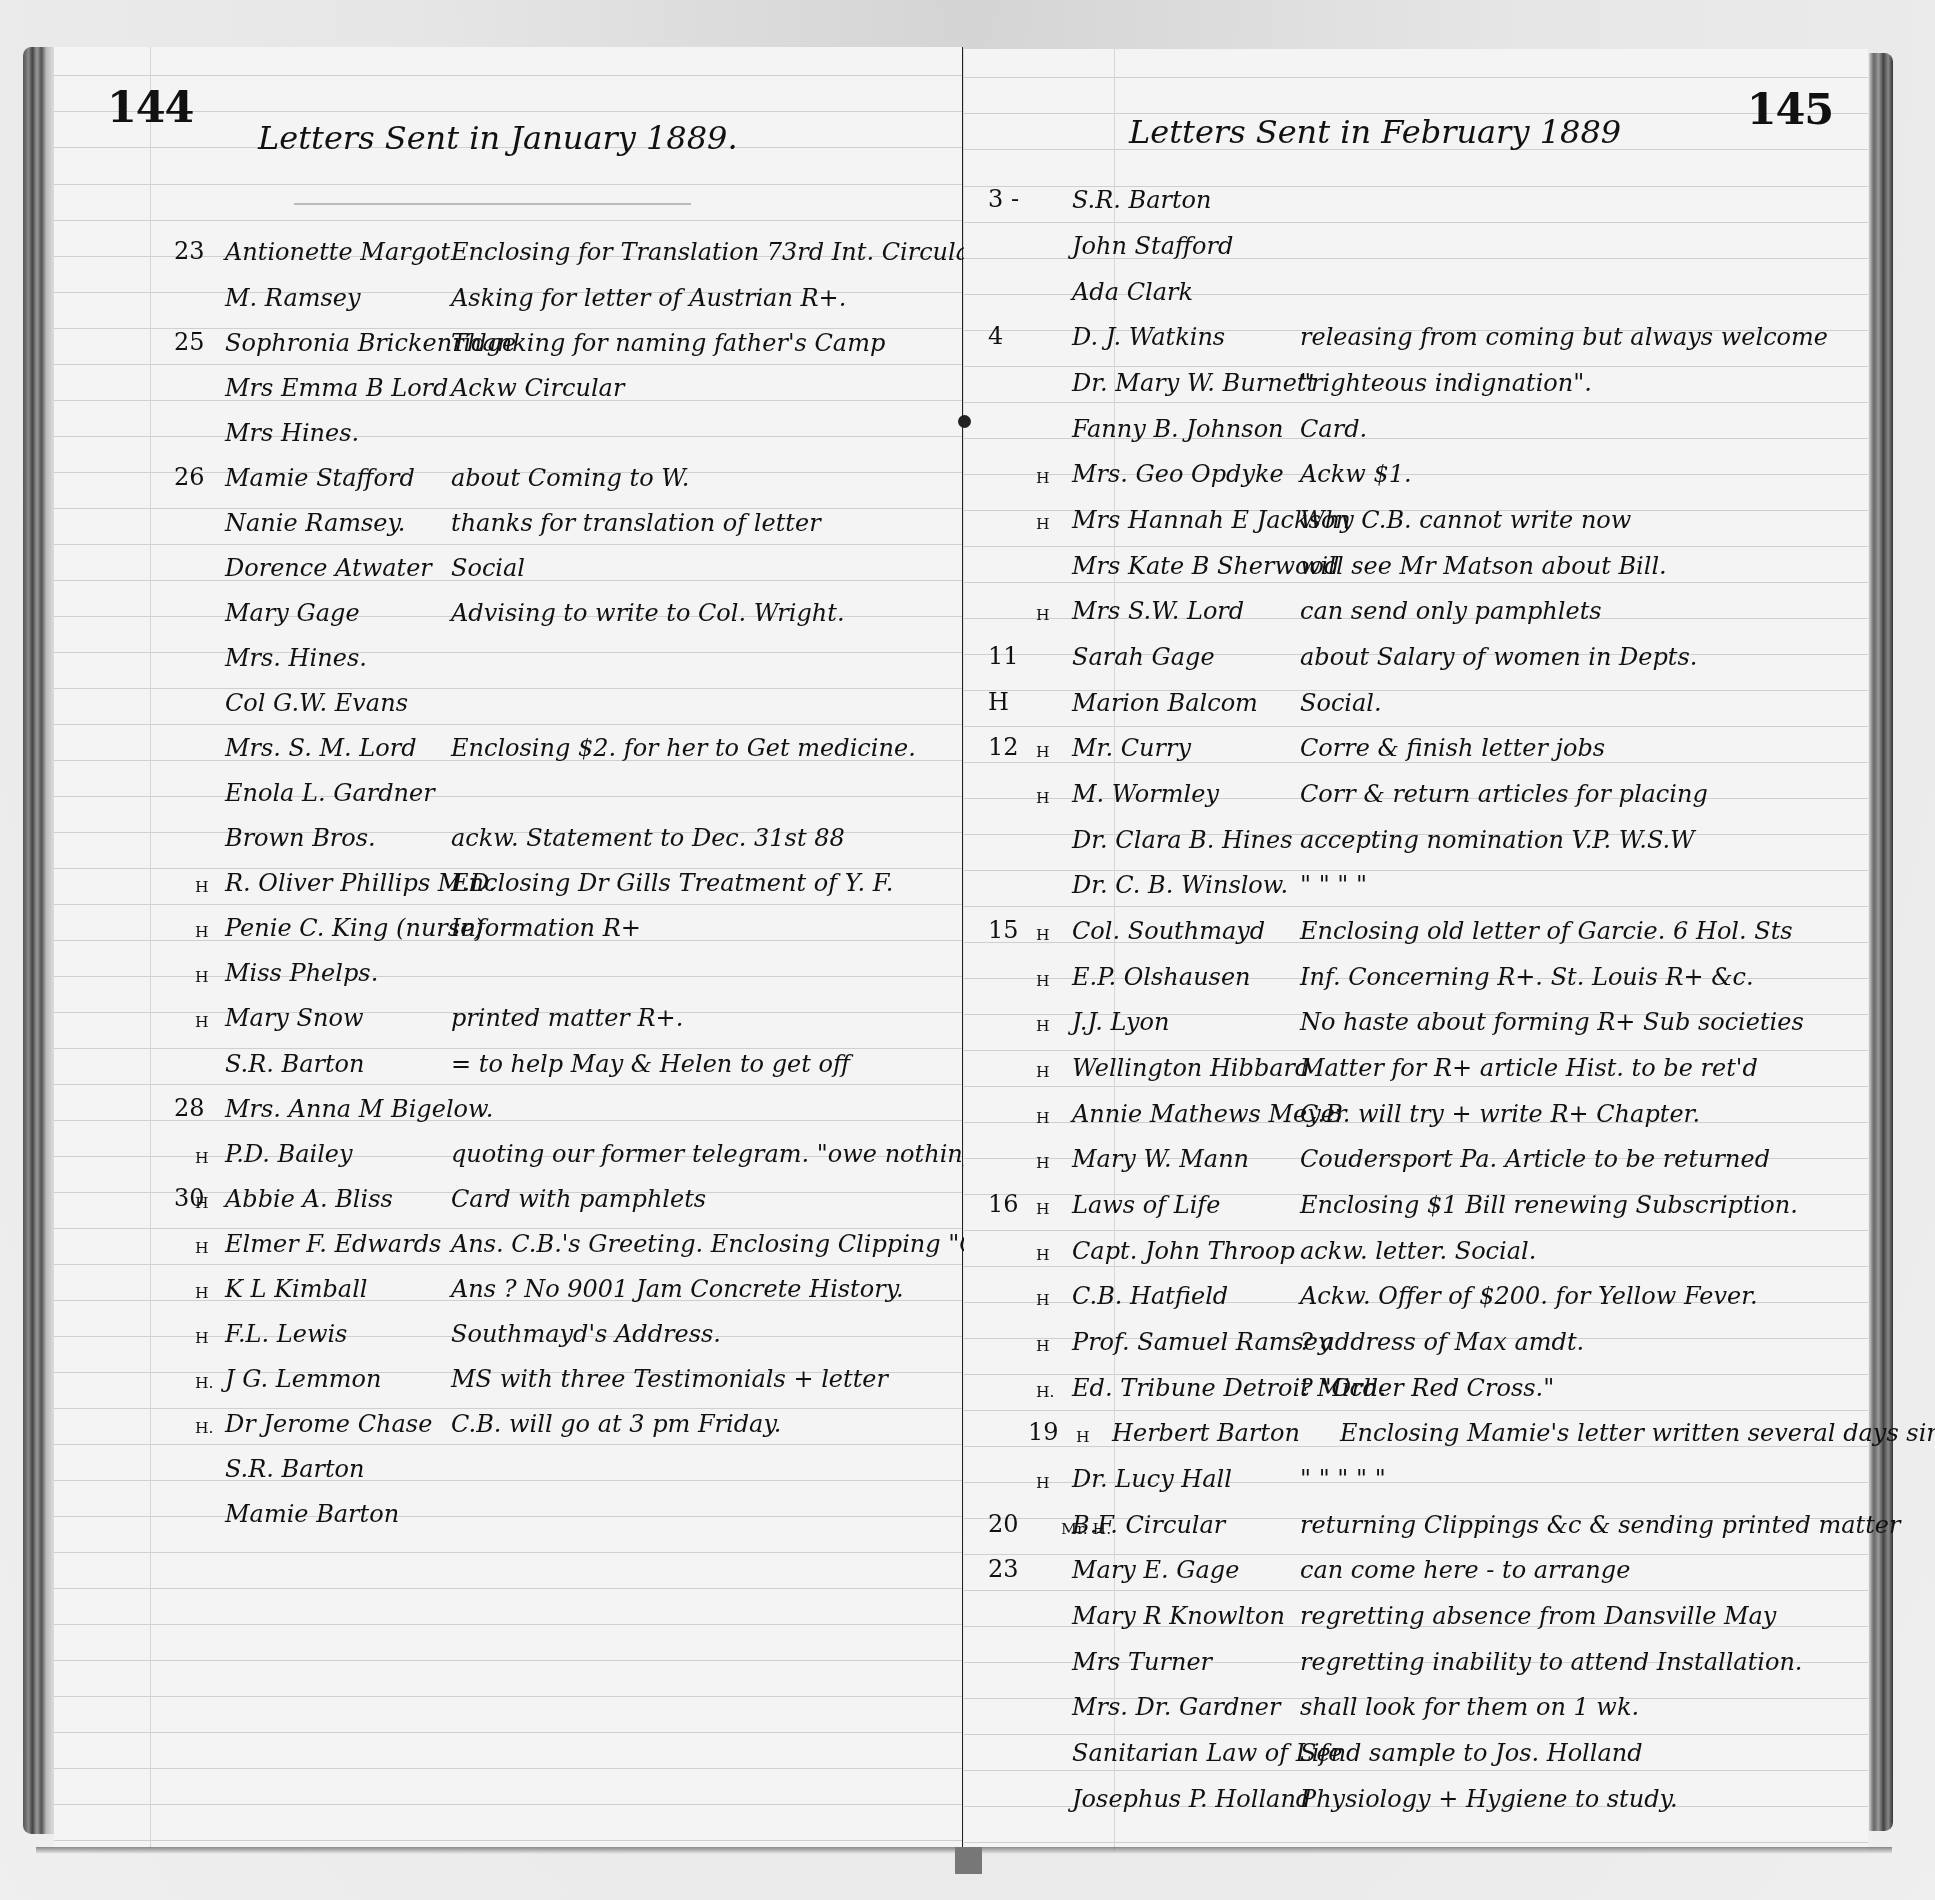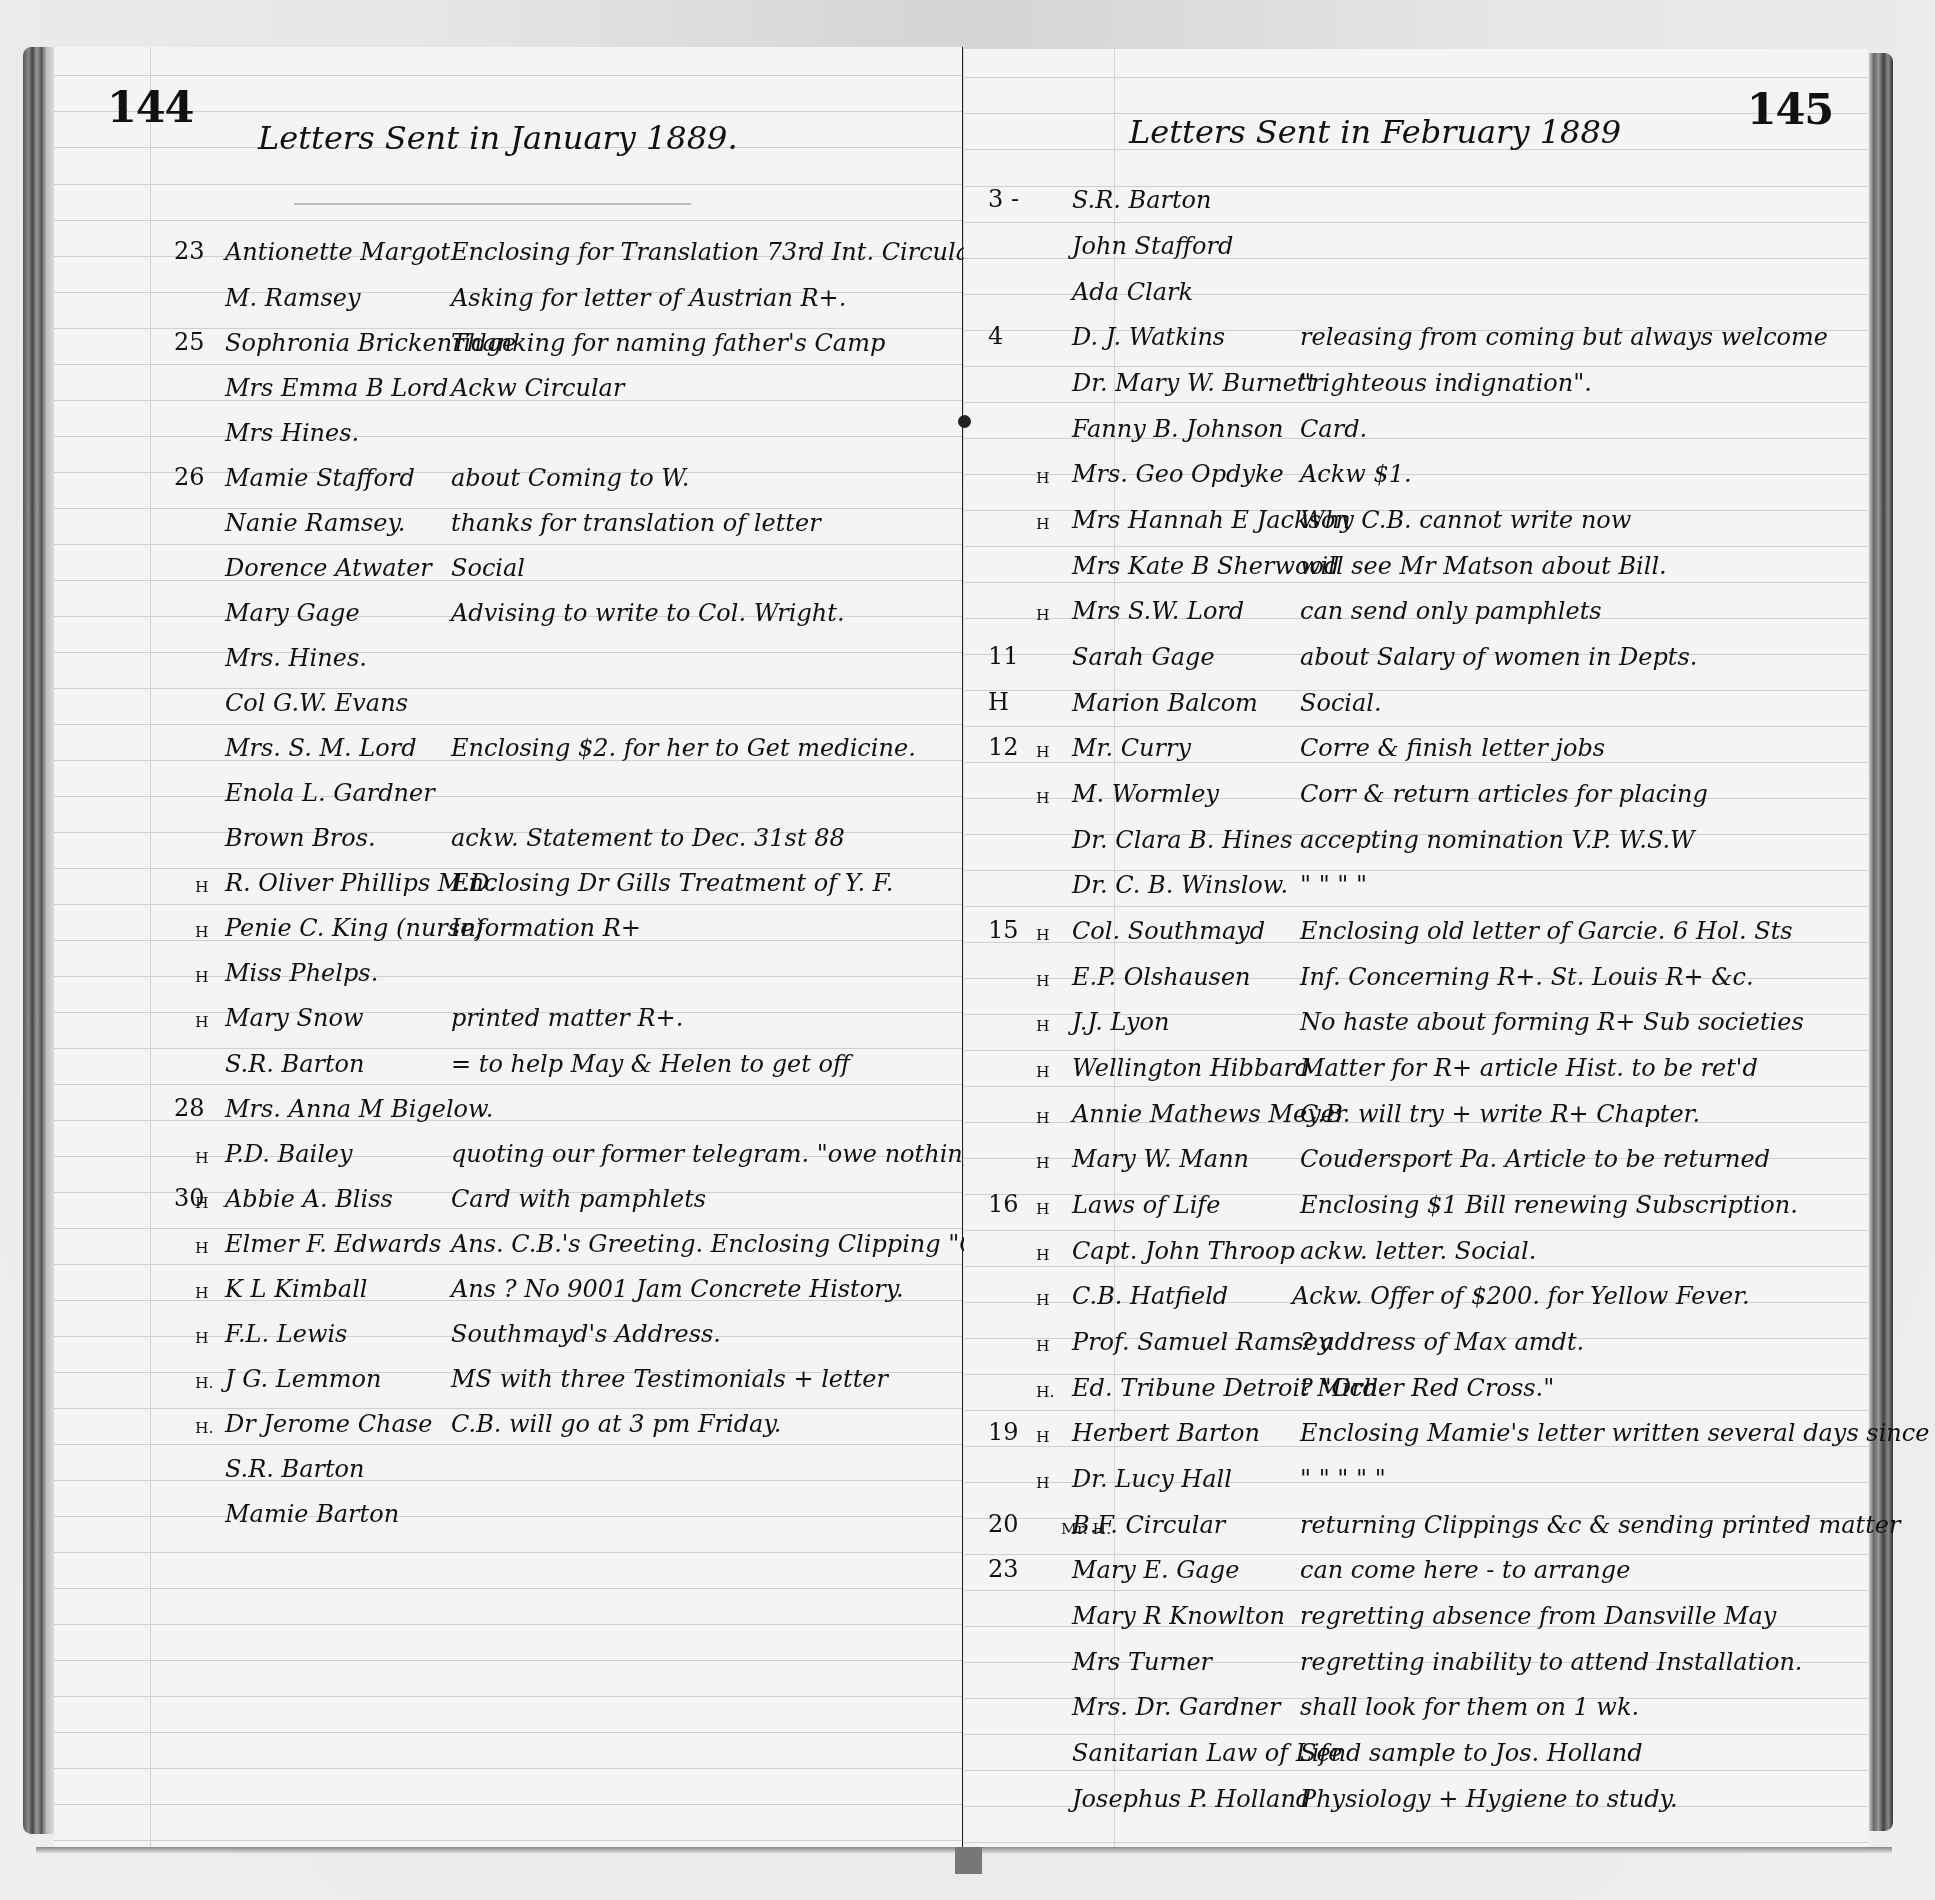--- a/index.html
+++ b/index.html
@@ -378,35 +378,35 @@
       <div class="entry" style="top: 1184px;">
         <span class="date" style="left: 24px;"></span>
         <span class="mark" style="left: 72px;">H</span>
         <span class="name" style="left: 108px;">Capt. John Throop</span>
         <span class="note" style="left: 336px;">ackw. letter. Social.</span>
       </div>
       <div class="entry" style="top: 1229px;">
         <span class="date" style="left: 24px;"></span>
         <span class="mark" style="left: 72px;">H</span>
         <span class="name" style="left: 108px;">C.B. Hatfield</span>
-        <span class="note" style="left: 328px;">Ackw. Offer of $200. for Yellow Fever.</span>
+        <span class="note" style="left: 336px;">Ackw. Offer of $200. for Yellow Fever.</span>
       </div>
       <div class="entry" style="top: 1275px;">
         <span class="date" style="left: 24px;"></span>
         <span class="mark" style="left: 72px;">H</span>
         <span class="name" style="left: 108px;">Prof. Samuel Ramsey</span>
         <span class="note" style="left: 336px;">? address of Max amdt.</span>
       </div>
       <div class="entry" style="top: 1321px;">
         <span class="date" style="left: 24px;"></span>
         <span class="mark" style="left: 72px;">H.</span>
         <span class="name" style="left: 108px;">Ed. Tribune Detroit Mich.</span>
         <span class="note" style="left: 336px;">? "Order Red Cross."</span>
       </div>
-      <div class="entry" style="top: 1366px;">
+      <div class="entry" style="top: 1366px; margin-left: 40px;">
         <span class="date" style="left: 24px;">19</span>
         <span class="mark" style="left: 72px;">H</span>
         <span class="name" style="left: 108px;">Herbert Barton</span>
         <span class="note" style="left: 336px;">Enclosing Mamie's letter written several days since</span>
       </div>
       <div class="entry" style="top: 1412px;">
         <span class="date" style="left: 24px;"></span>
         <span class="mark" style="left: 72px;">H</span>
         <span class="name" style="left: 108px;">Dr. Lucy Hall</span>
         <span class="note" style="left: 336px;">"    "    "    "    "</span>

